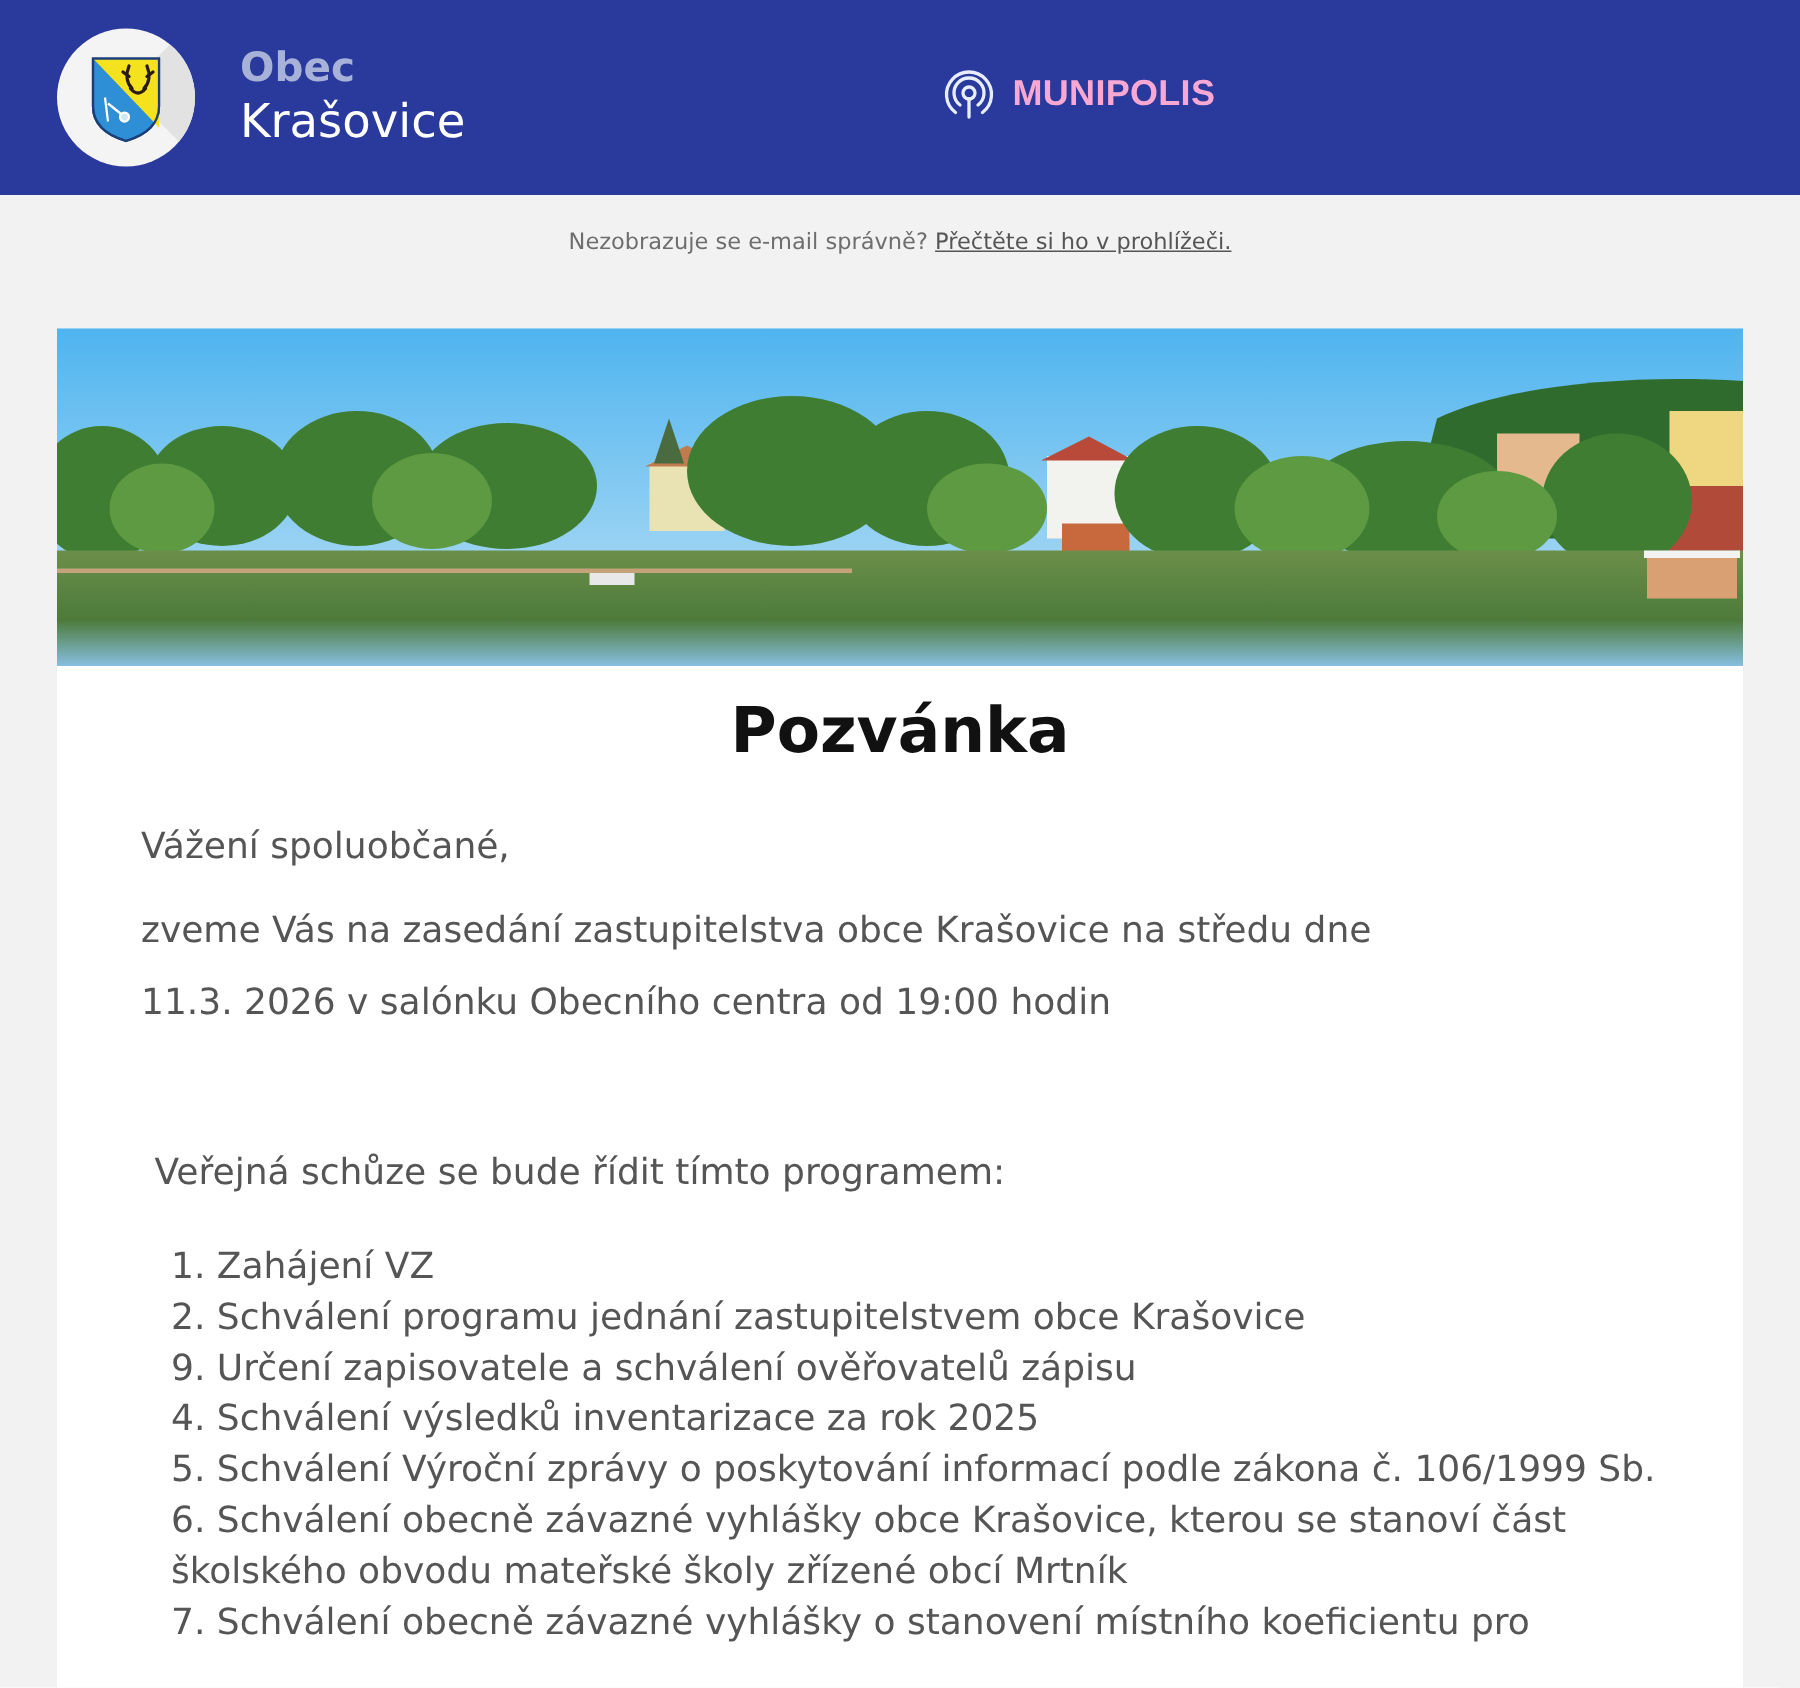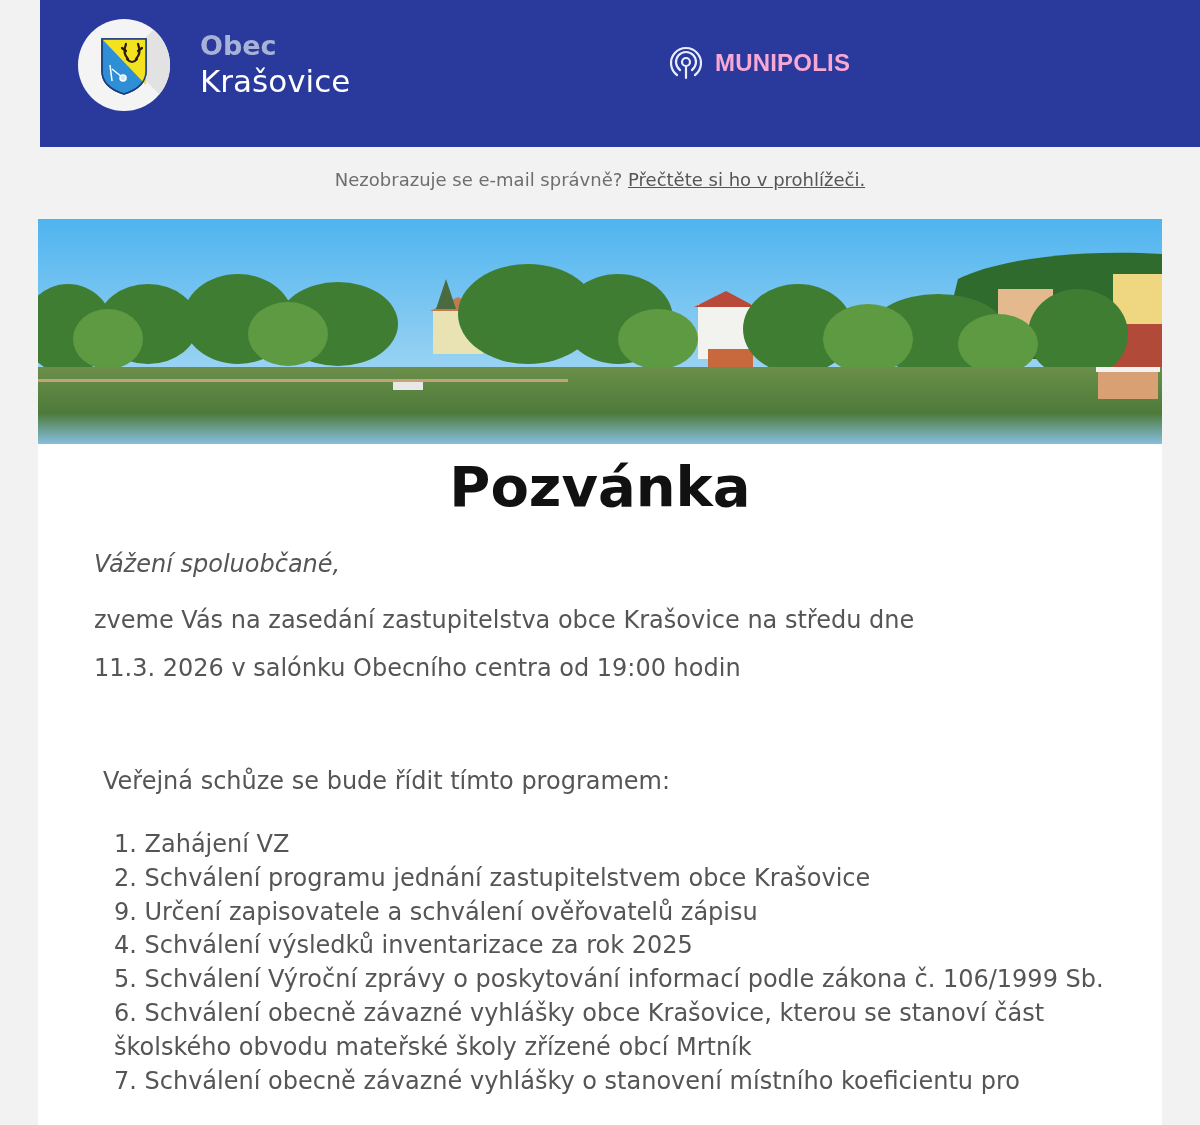--- a/index.html
+++ b/index.html
@@ -3,24 +3,23 @@
   <meta charset="utf-8">
   <style>
     * { box-sizing: border-box; margin: 0; padding: 0; }
     html, body { width: 1200px; height: 1125px; overflow: hidden; }
     body {
       background: #f2f2f2;
       font-family: "DejaVu Sans", sans-serif;
       color: #555;
     }
     .header {
-      height: 147px;
+      height: 130px;
       background: #29399c;
       position: relative;
-      margin-left: 40px;
     }
     .logo-circle {
       position: absolute;
       left: 38px; top: 19px;
       width: 92px; height: 92px;
       border-radius: 50%;
       background: #f4f4f4;
       overflow: hidden;
     }
     .logo-circle .shadow {
@@ -73,52 +72,52 @@
     }
     .more-btn .label {
       font-weight: bold;
       font-size: 26px;
       margin-left: 18px;
     }
     .preheader {
       text-align: center;
       padding-top: 22px;
       height: 77px;
-      font-size: 18px;
+      font-size: 15px;
       color: #6e6e6e;
     }
     .preheader a { color: #555; text-decoration: underline; }
     .card {
       position: absolute;
       left: 38px; top: 219px;
       width: 1124px;
       height: 906px;
       background: #ffffff;
     }
     .hero {
       width: 1124px; height: 225px;
       position: relative;
       overflow: hidden;
       background: linear-gradient(#53b8ef 0%, #79c6f0 30%, #9bd2f0 45%, #6a9f5a 60%, #4a7a3e 75%, #7fb7d8 100%);
     }
     .title {
       text-align: center;
-      font-size: 56px;
+      font-size: 42px;
       font-weight: bold;
       color: #111;
       margin-top: 18px;
       line-height: 50px;
     }
     .content {
       padding: 0 56px;
       font-size: 24px;
       color: #555;
     }
     .content p { line-height: 28px; }
-    .p1 { margin-top: 38px; font-style: italic; }
+    .p1 { margin-top: 38px; }
     .p2 { margin-top: 28px; }
     .p3 { margin-top: 20px; }
     .p4 { margin-top: 85px; padding-left: 9px; }
     .agenda { margin-top: 33px; list-style: none; margin-left: 20px; }
     .agenda li { line-height: 33.8px; }
   </style>
 </head>
 <body>
 
 <div class="header">

